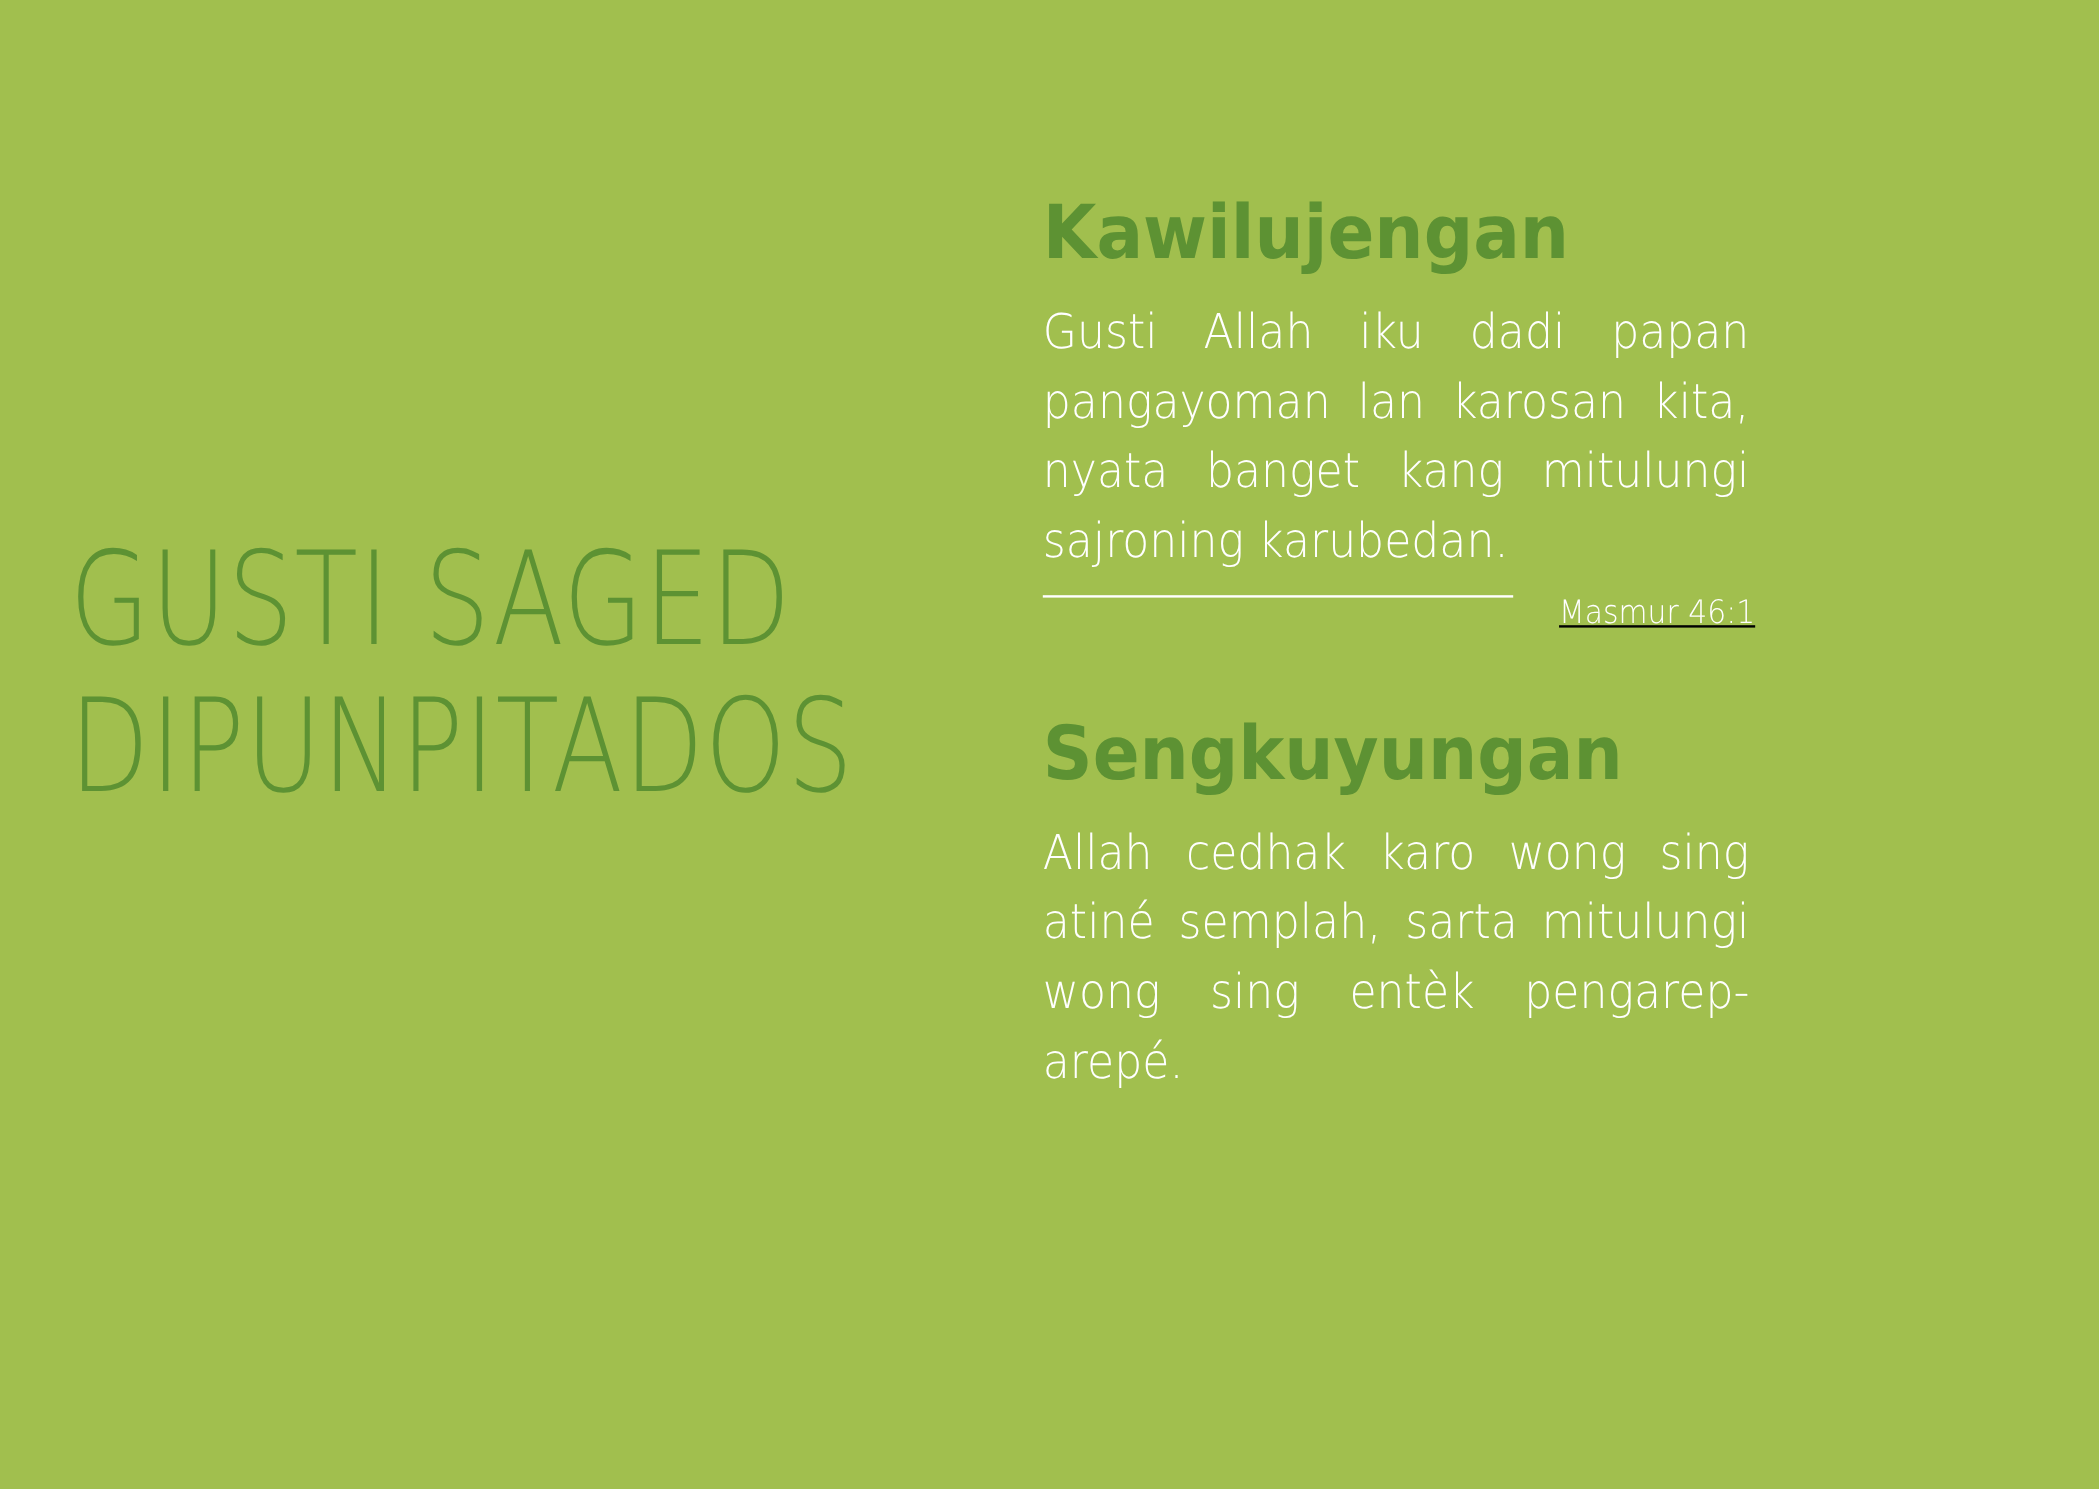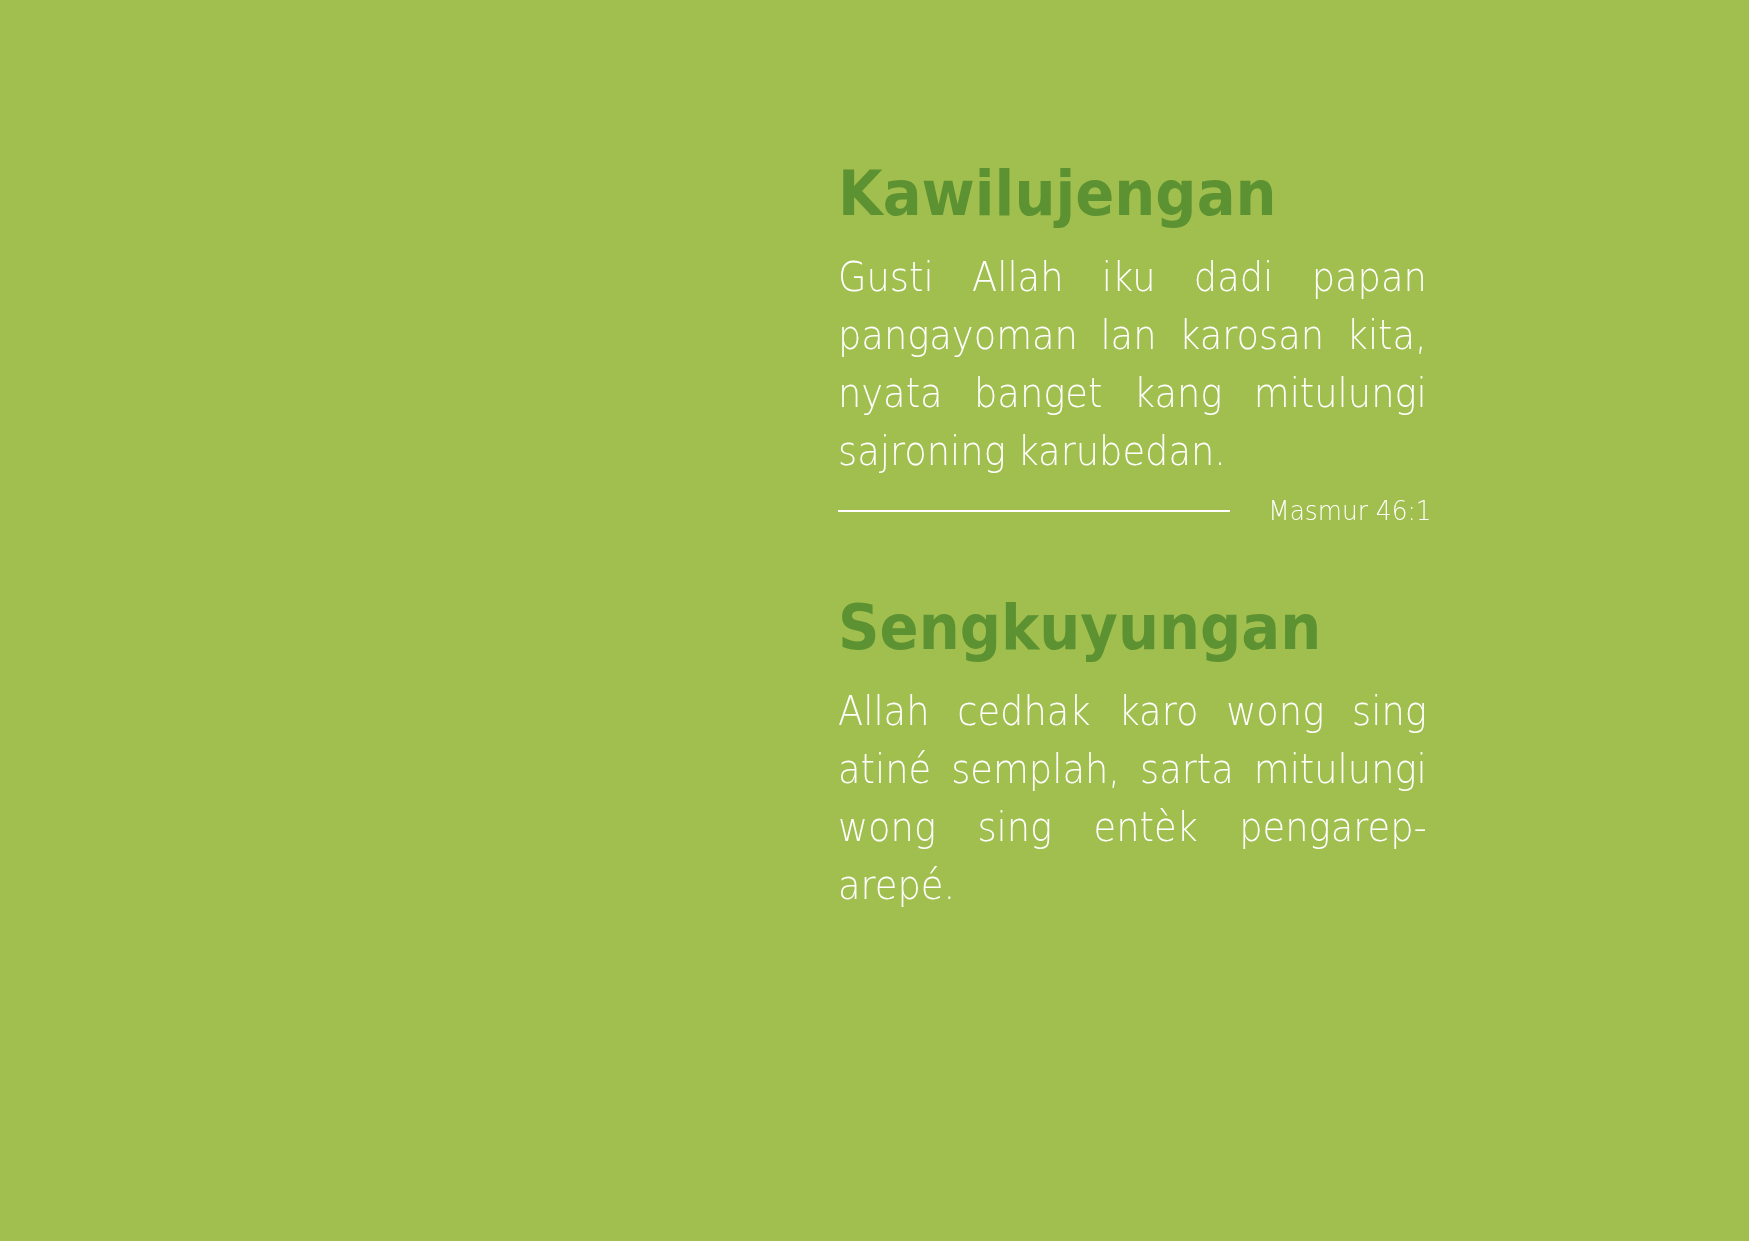--- a/index.html
+++ b/index.html
@@ -47,21 +47,21 @@
 
   
   .verse-column {
     position:absolute;
     left:838px;
     top:0;
     width:600px;
     height:1241px;
   }
 
-  .verse-block { position:absolute; width:594px; }
+  .verse-block { position:absolute; width:594px;margin-left:31px; }
   .verse-block.first  { top:158px; }
   .verse-block.second { top:592px; }
 
   .verse-heading {
     color:#5d9233;
     font-family:"DejaVu Sans", sans-serif;
     font-size:62px;
     line-height:72px;
     font-weight:bold;
     letter-spacing:0px;
@@ -79,23 +79,23 @@
     line-height:58px;
     text-align:justify;
     text-align-last:left;
     transform:scaleX(0.92);
     transform-origin:left top;
     width:640px;
   }
 
   .cite-row {
     display:flex;
-    align-items:center;
     margin-top:16px;
     width:594px;
+    text-decoration:underline;
   }
 
   .cite-rule {
     flex:1 1 auto;
     height:2px;
     background:#ffffff;
     margin-right:24px;
   }
 
   .cite-text {
@@ -107,20 +107,24 @@
     white-space:nowrap;
     transform:scaleX(0.92);
     transform-origin:right center;
   }
 </style>
 </head>
 <body>
 
 <div class="slide">
 
+  <div class="title-block">
+    <span class="title-line">GUSTI SAGED</span>
+    <span class="title-line">DIPUNPITADOS</span>
+  </div>
 
   <div class="verse-column">
 
     <div class="verse-block first">
       <div class="verse-heading">Kawilujengan</div>
       <div class="verse-body">Gusti Allah iku dadi papan pangayoman lan karosan kita, nyata banget kang mitulungi sajroning karubedan.</div>
       <div class="cite-row">
         <div class="cite-rule"></div>
         <div class="cite-text">Masmur 46:1</div>
       </div>

